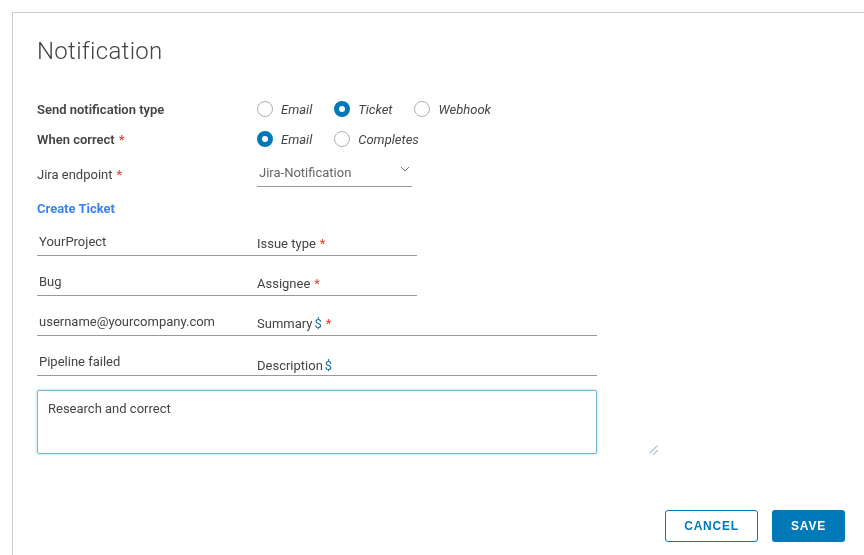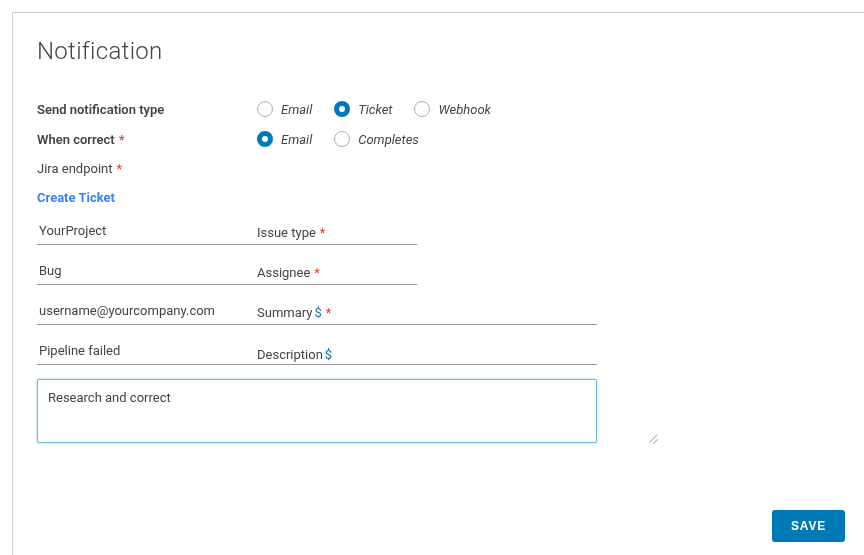--- a/index.html
+++ b/index.html
@@ -135,20 +135,30 @@
       </label>
       <label class="radio">
         <span class="radio-dot"></span>
         <span class="radio-label">Completes</span>
       </label>
     </div>
 
     <div class="label">
       <span>Jira endpoint</span><span class="req">*</span>
     </div>
+    <div>
+      <div class="select-wrap">
+        <input class="underline-input" readonly="" value="Jira-Notification" style="">
+        <span class="chev">
+          <svg width="10" height="10" viewBox="0 0 10 10">
+              <path d="M1 3 L5 7 L9 3" fill="none" stroke="#777" stroke-width="1"></path>
+            </svg>
+        </span>
+      </div>
+    </div>
 
     <div class="label sub" style="grid-column:1/3">Create Ticket</div>
 
     <div><input class="underline-input narrow" value="YourProject" style=""></div>
 
     <div class="label">
       <span>Issue type</span><span class="req">*</span>
     </div>
     <div><input class="underline-input narrow" value="Bug" style=""></div>
 
@@ -169,16 +179,17 @@
       <textarea class="desc-box" style="">Research and correct</textarea>
       <div class="resize-grip">
           <span></span>
           <span></span>
         </div>
     </div>
 
   </div>
 
   <div class="footer">
+    <button class="btn btn-secondary">CANCEL</button>
     <button class="btn btn-primary">SAVE</button>
   </div>
 
 </div>
 
 </body></html>

